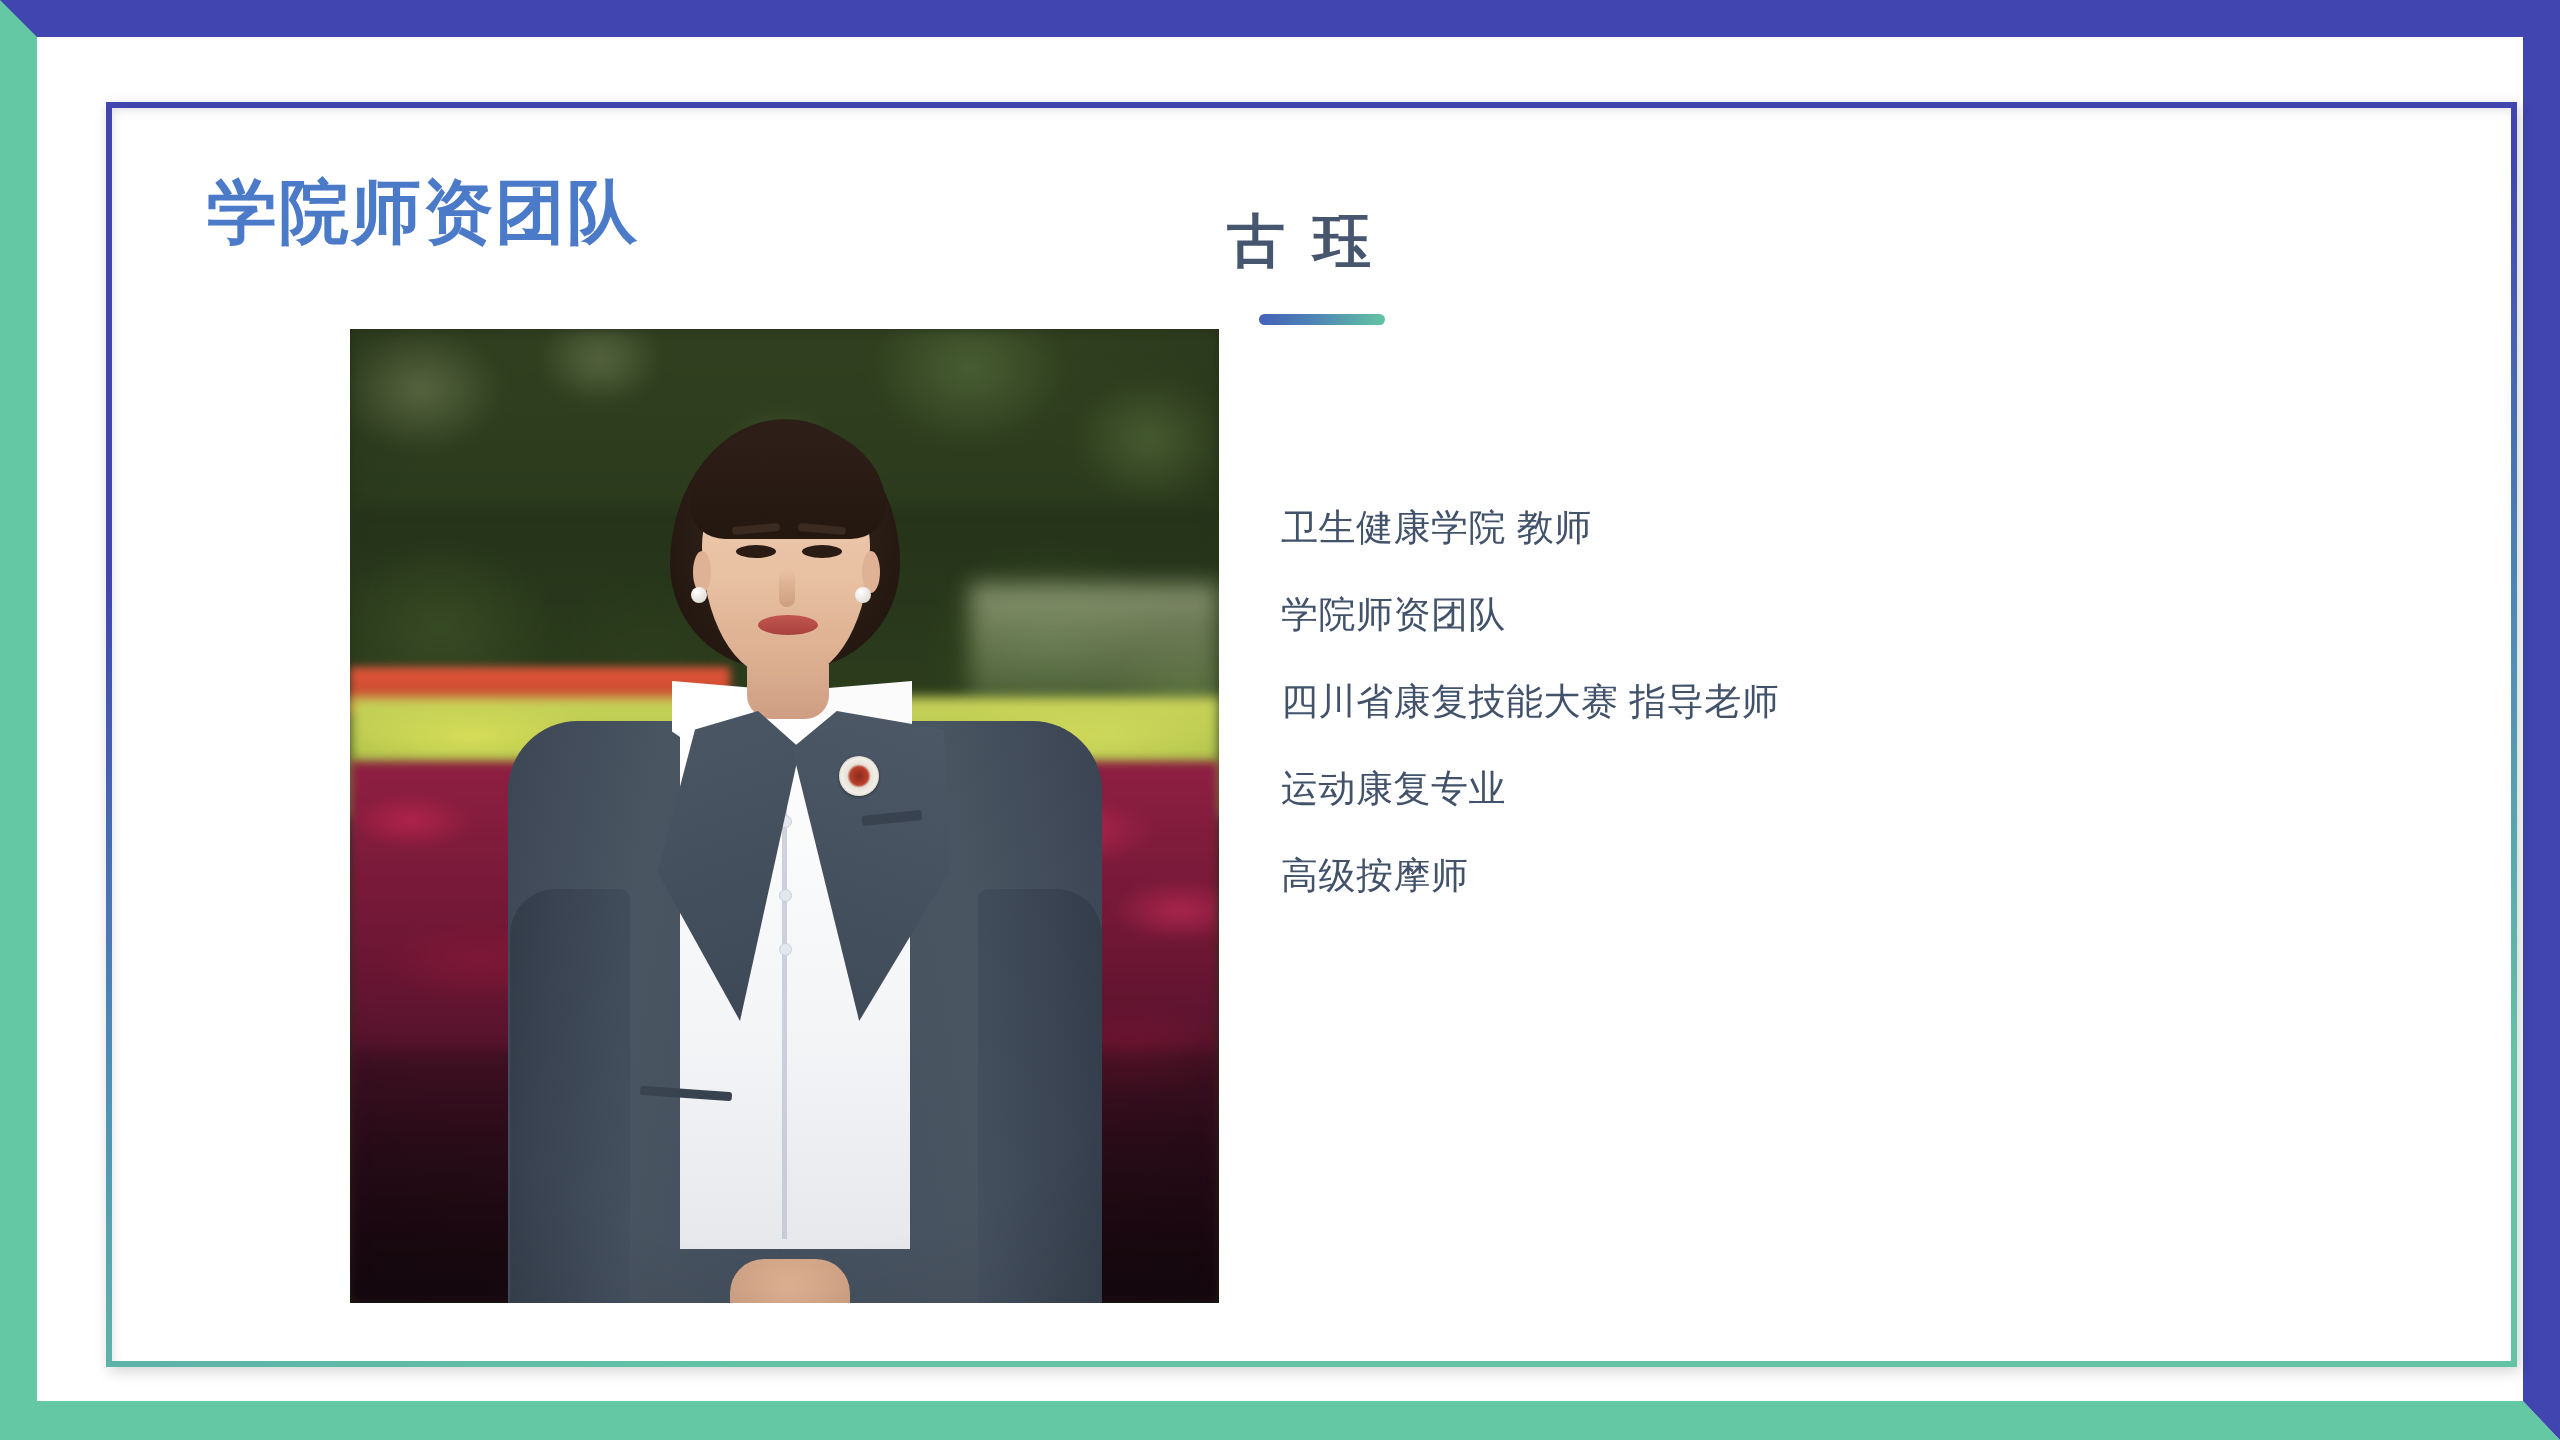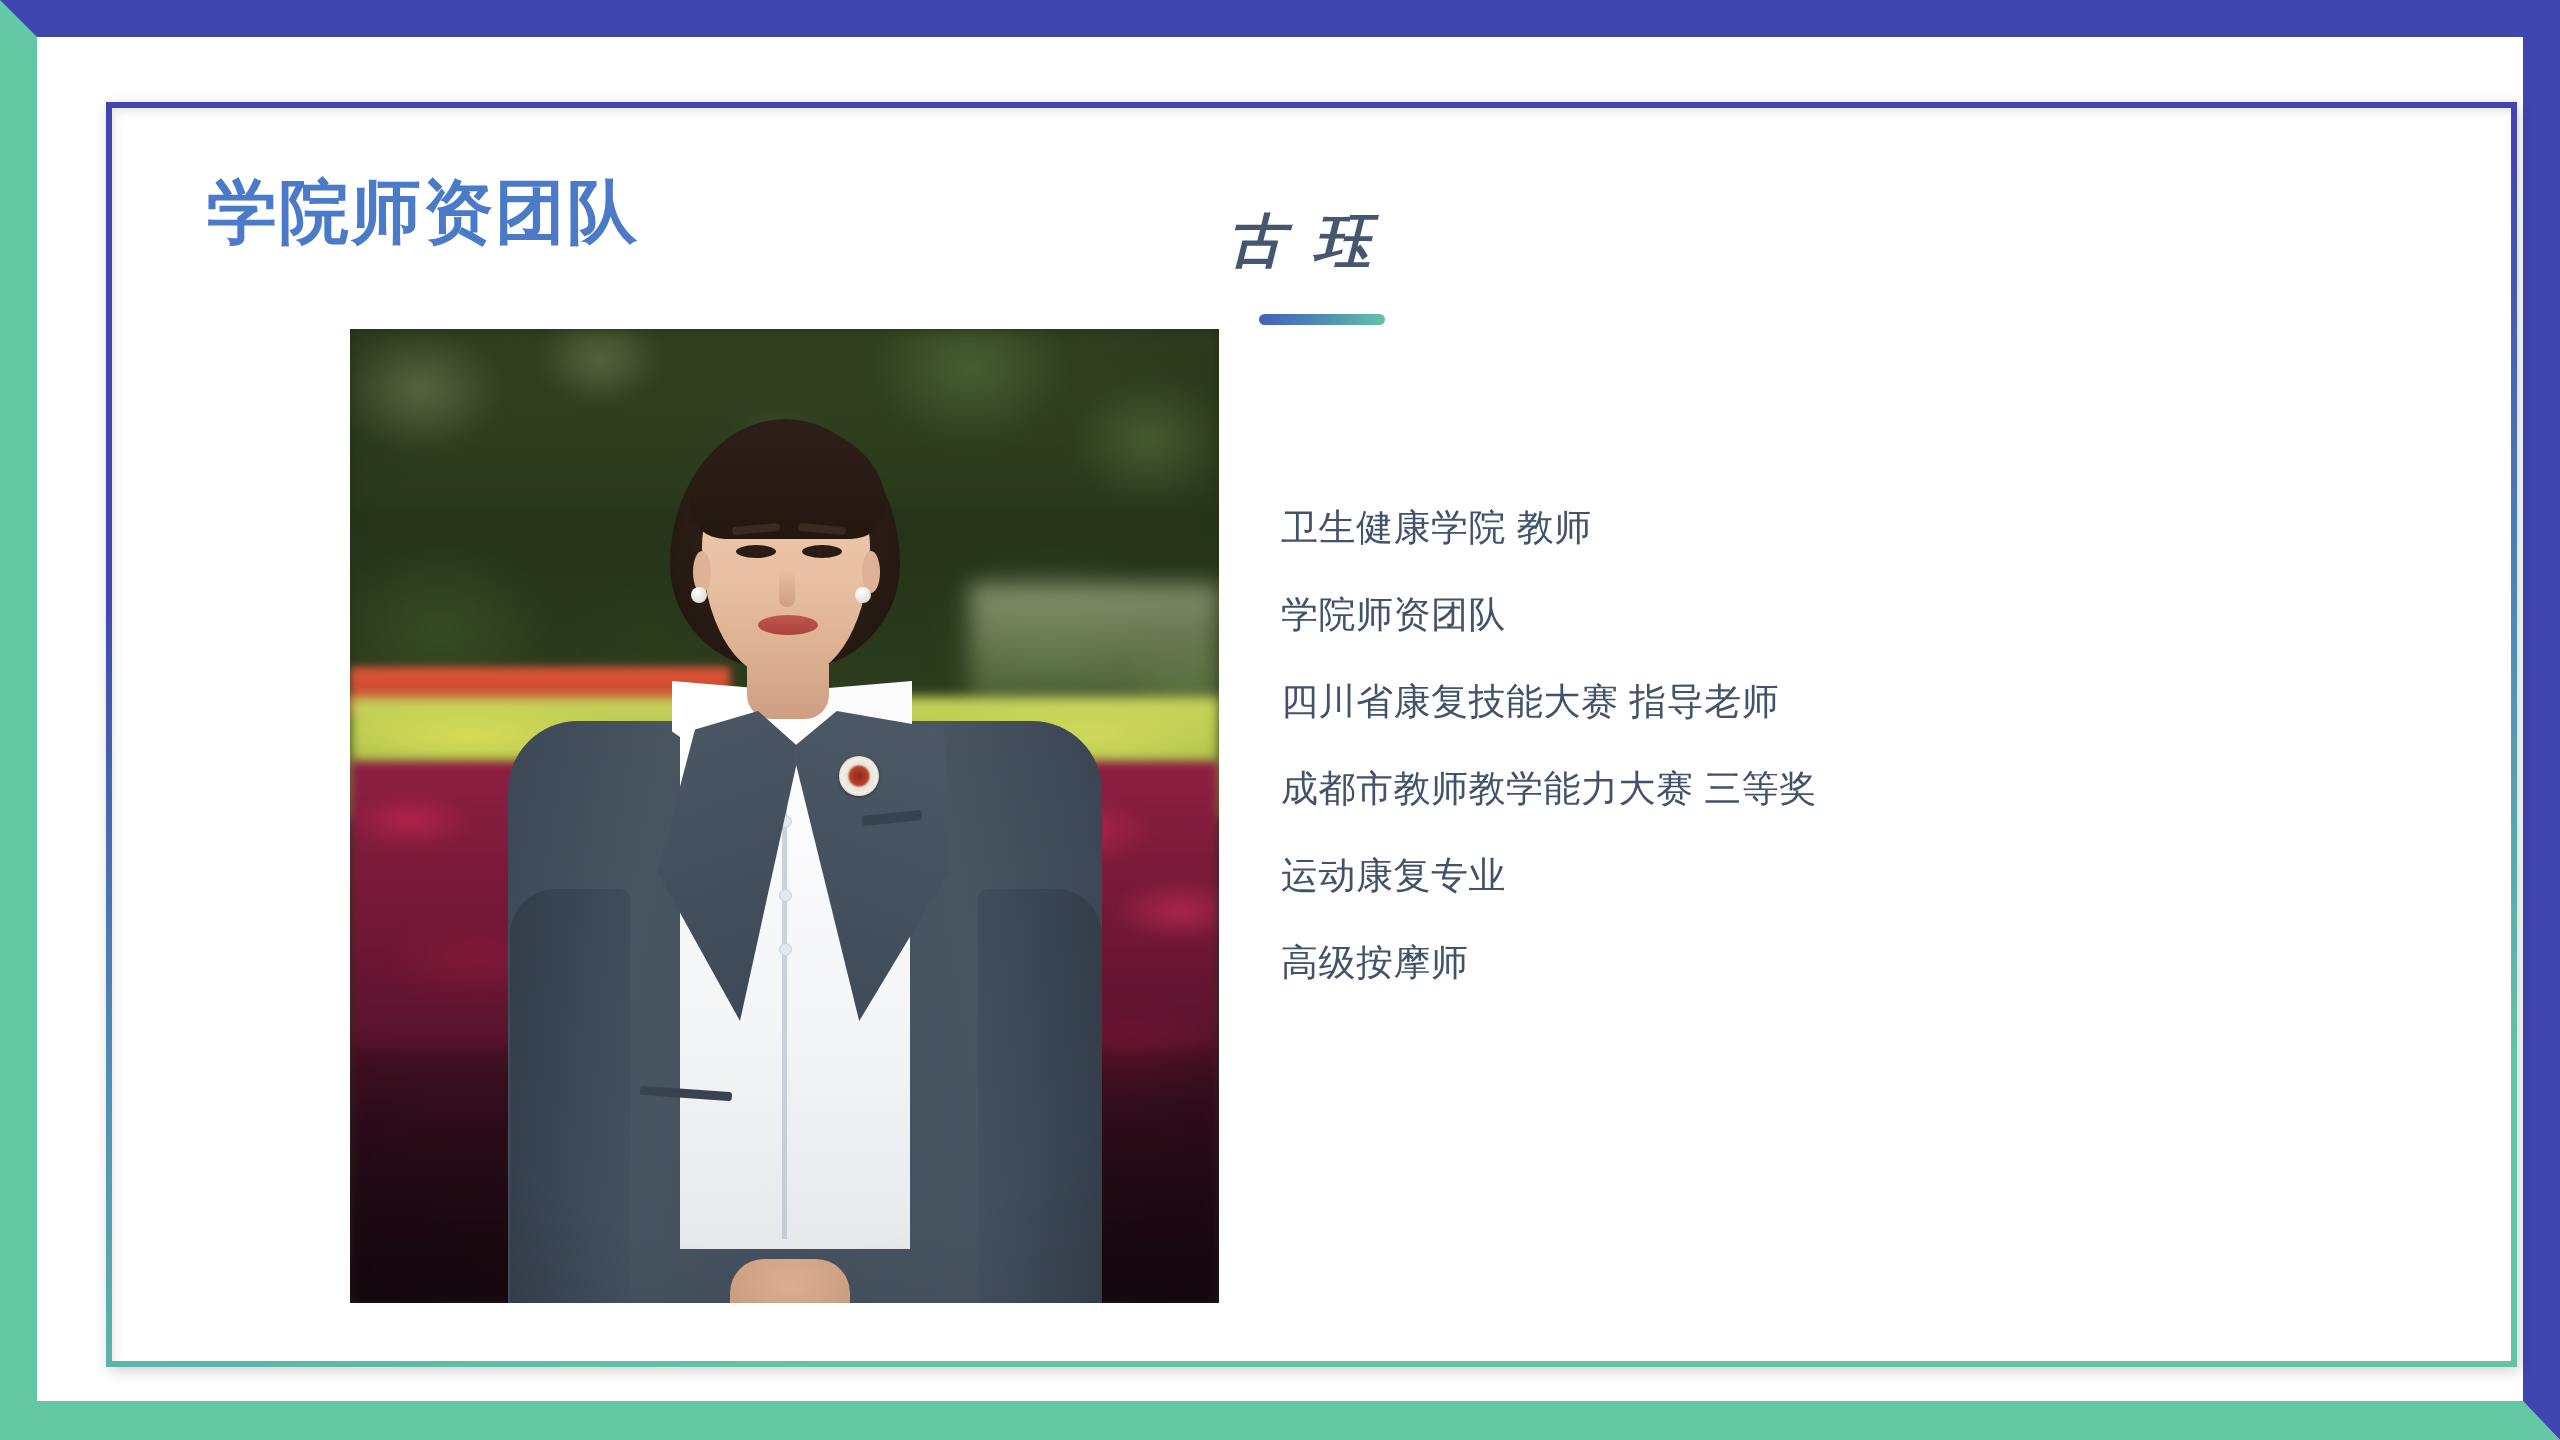--- a/index.html
+++ b/index.html
@@ -91,21 +91,20 @@
   }
   .person-name {
     position: absolute;
     left: 1190px; top: 175px;
     font-size: 58px;
     font-weight: bold;
     color: #46566f;
     letter-spacing: 6px;
     white-space: nowrap;
     line-height: 1;
-    font-style: italic;
   }
   .name-underline {
     position: absolute;
     left: 1222px; top: 277px;
     width: 126px; height: 11px;
     border-radius: 6px;
     background: linear-gradient(90deg, #4461b8 0%, #4f86b5 45%, #62c4a4 100%);
   }
 
   
@@ -372,19 +371,18 @@
       <div class="photo-layer ph-badge"></div>
 
       <div class="photo-layer ph-hands"></div>
       <div class="photo-layer ph-vignette"></div>
     </div>
 
     <div class="bio">
       <div class="bio-line">卫生健康学院 教师</div>
       <div class="bio-line">学院师资团队</div>
       <div class="bio-line">四川省康复技能大赛 指导老师</div>
-      <div class="bio-line">成都市教师教学能力大赛 三等奖</div>
       <div class="bio-line">运动康复专业</div>
       <div class="bio-line">高级按摩师</div>
     </div>
 
   </div>
 </div>
 
 </body></html>

